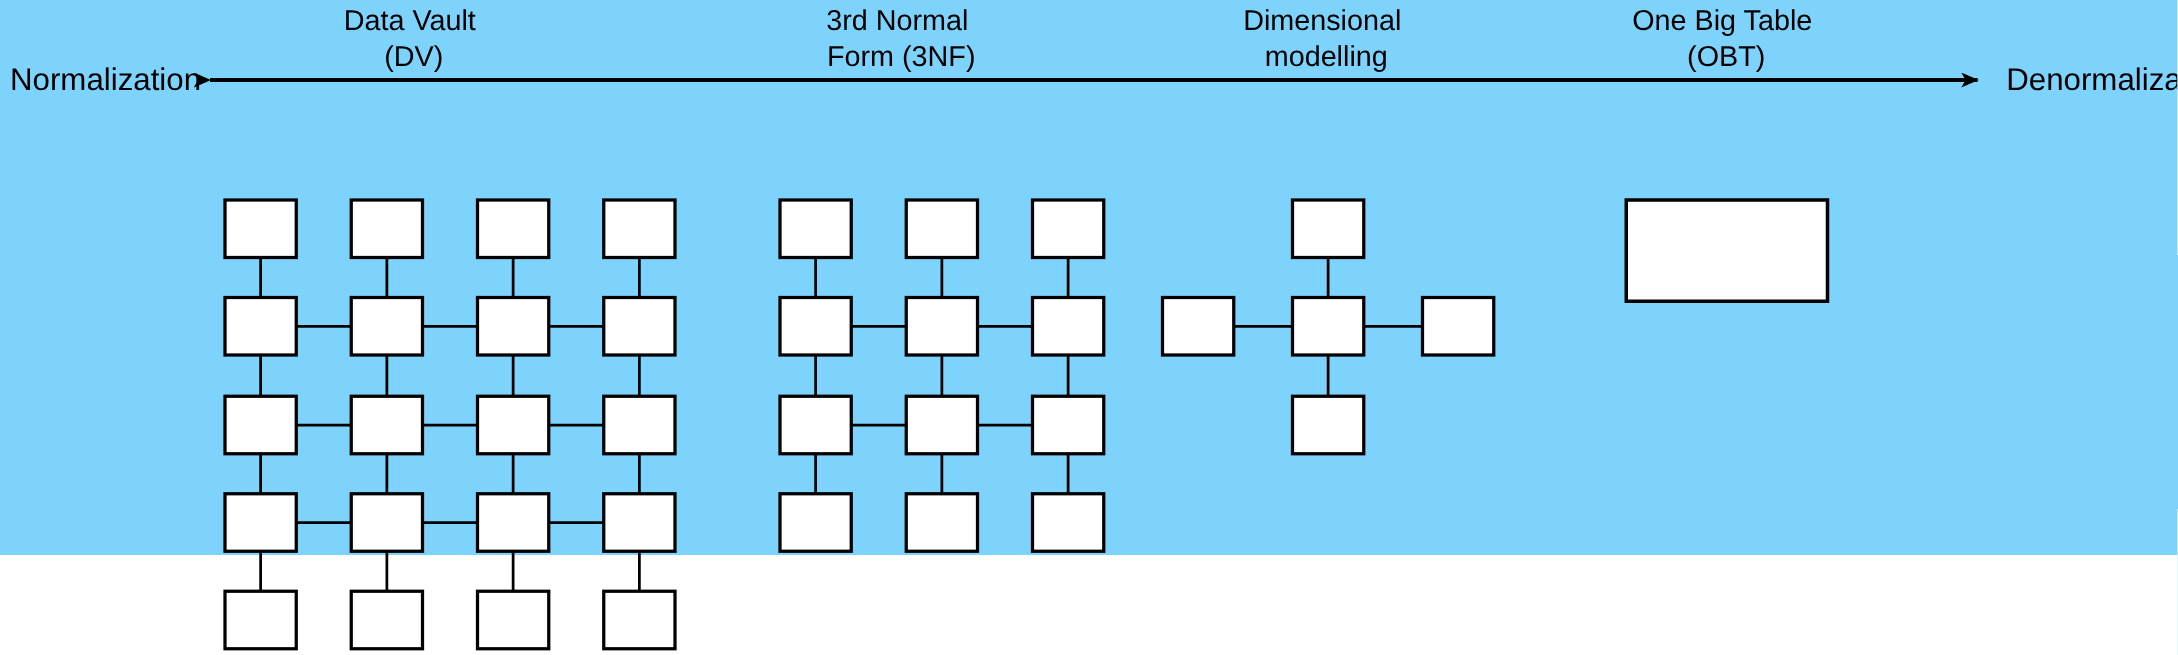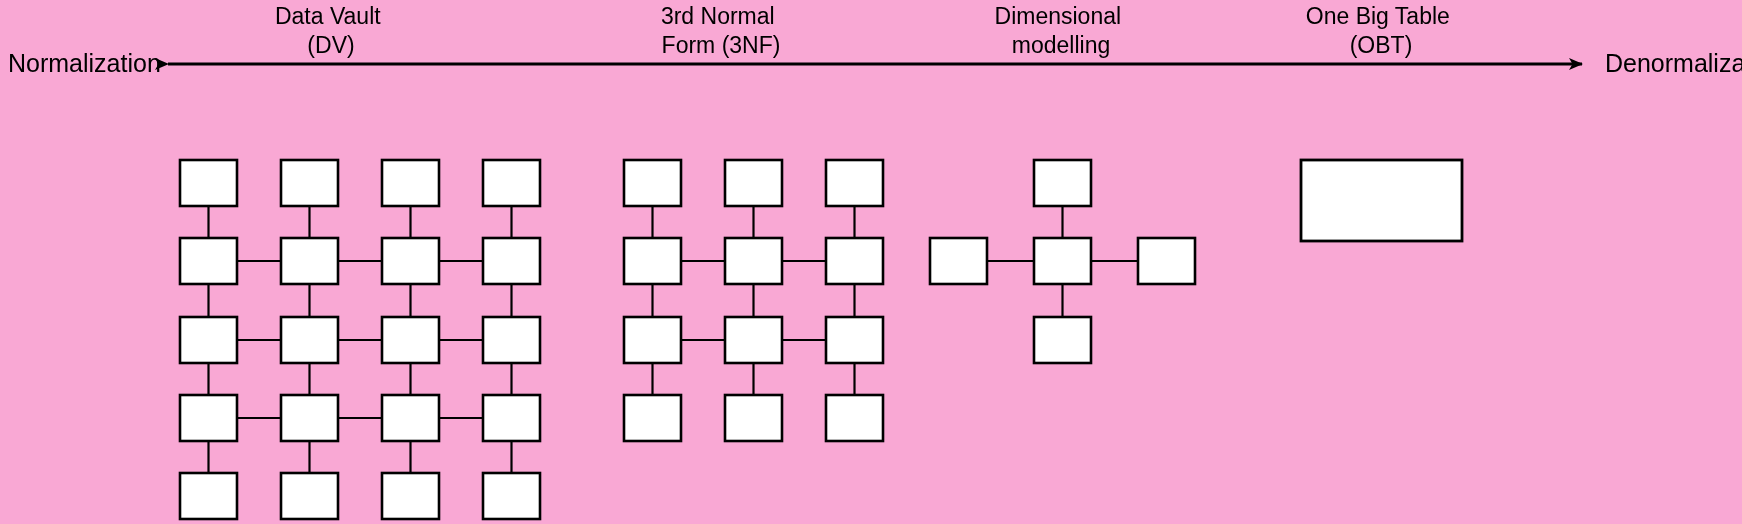--- a/index.html
+++ b/index.html
@@ -11,22 +11,22 @@
   body {
     width: 1742px;
     height: 524px;
     font-family: "Liberation Sans", sans-serif;
     color: #000000;
     overflow: hidden;
   }
   #canvas {
     position: relative;
     width: 1742px;
-    height: 524px;
-    background: #f9a8d4;
+    height: 444px;
+    background: #7dd3fc;
   }
   svg.diagram {
     position: absolute;
     left: 0;
     top: 0;
     width: 1742px;
     height: 524px;
     display: block;
   }
   .axis-label {

